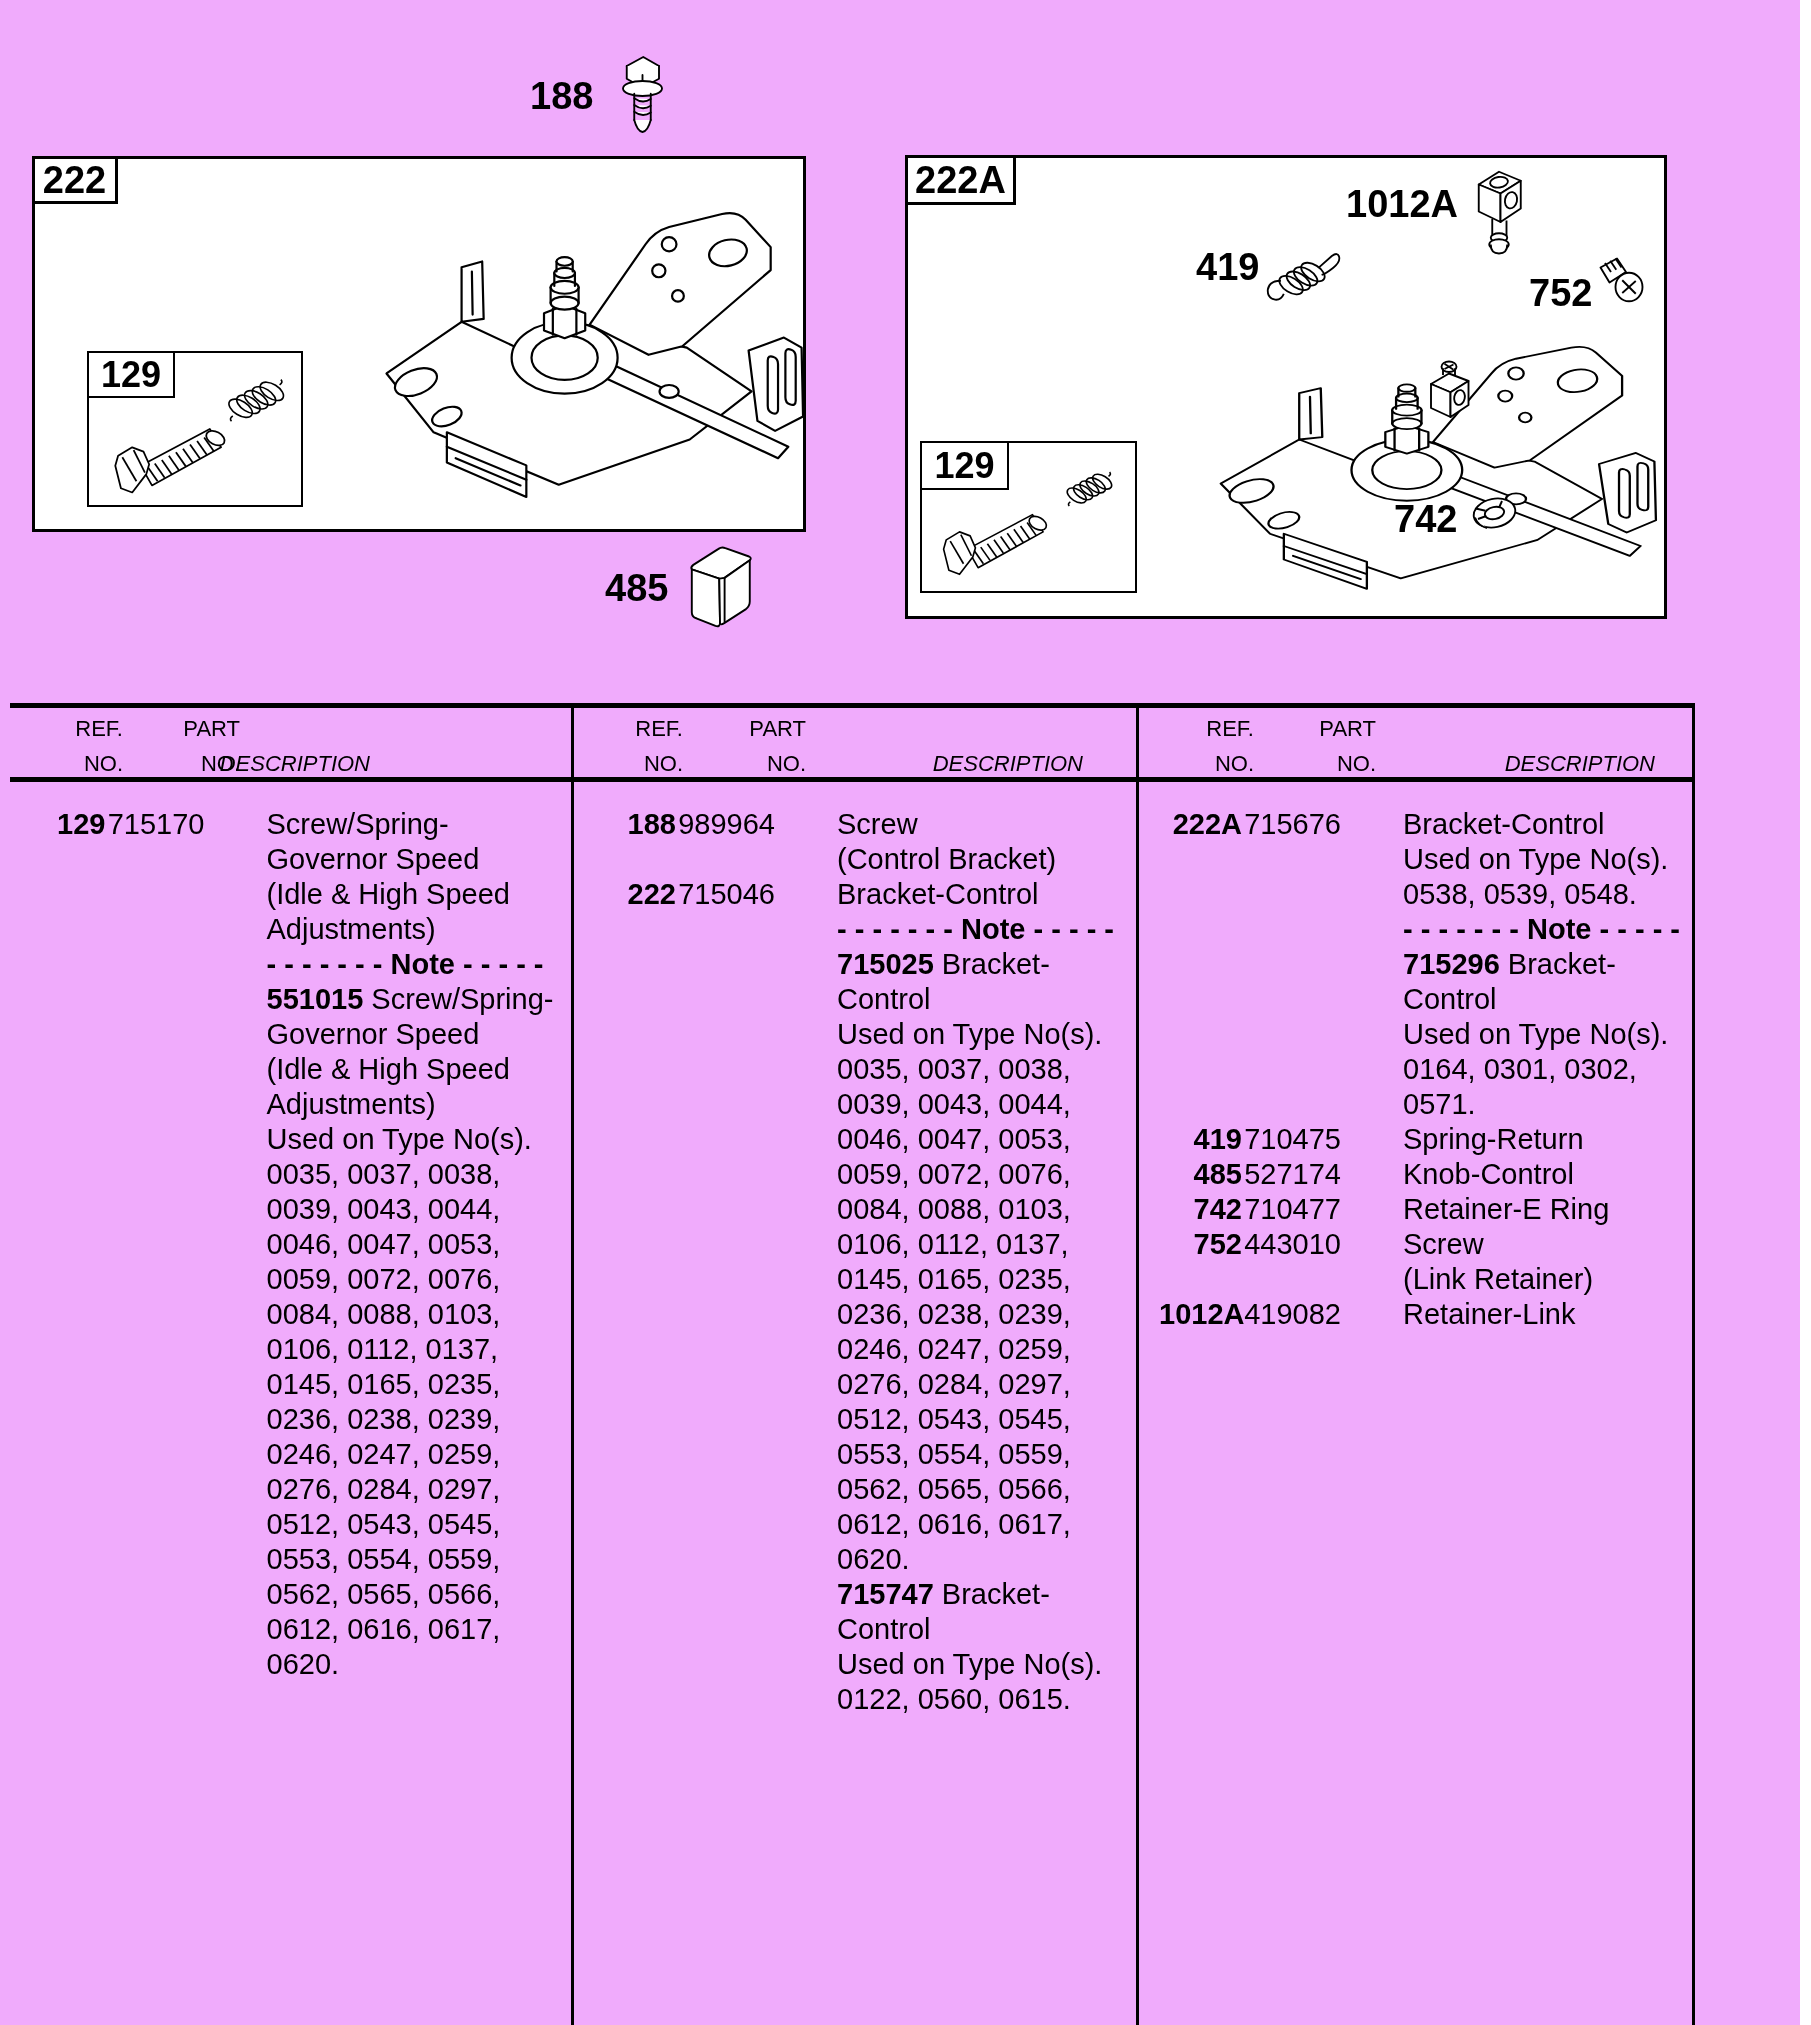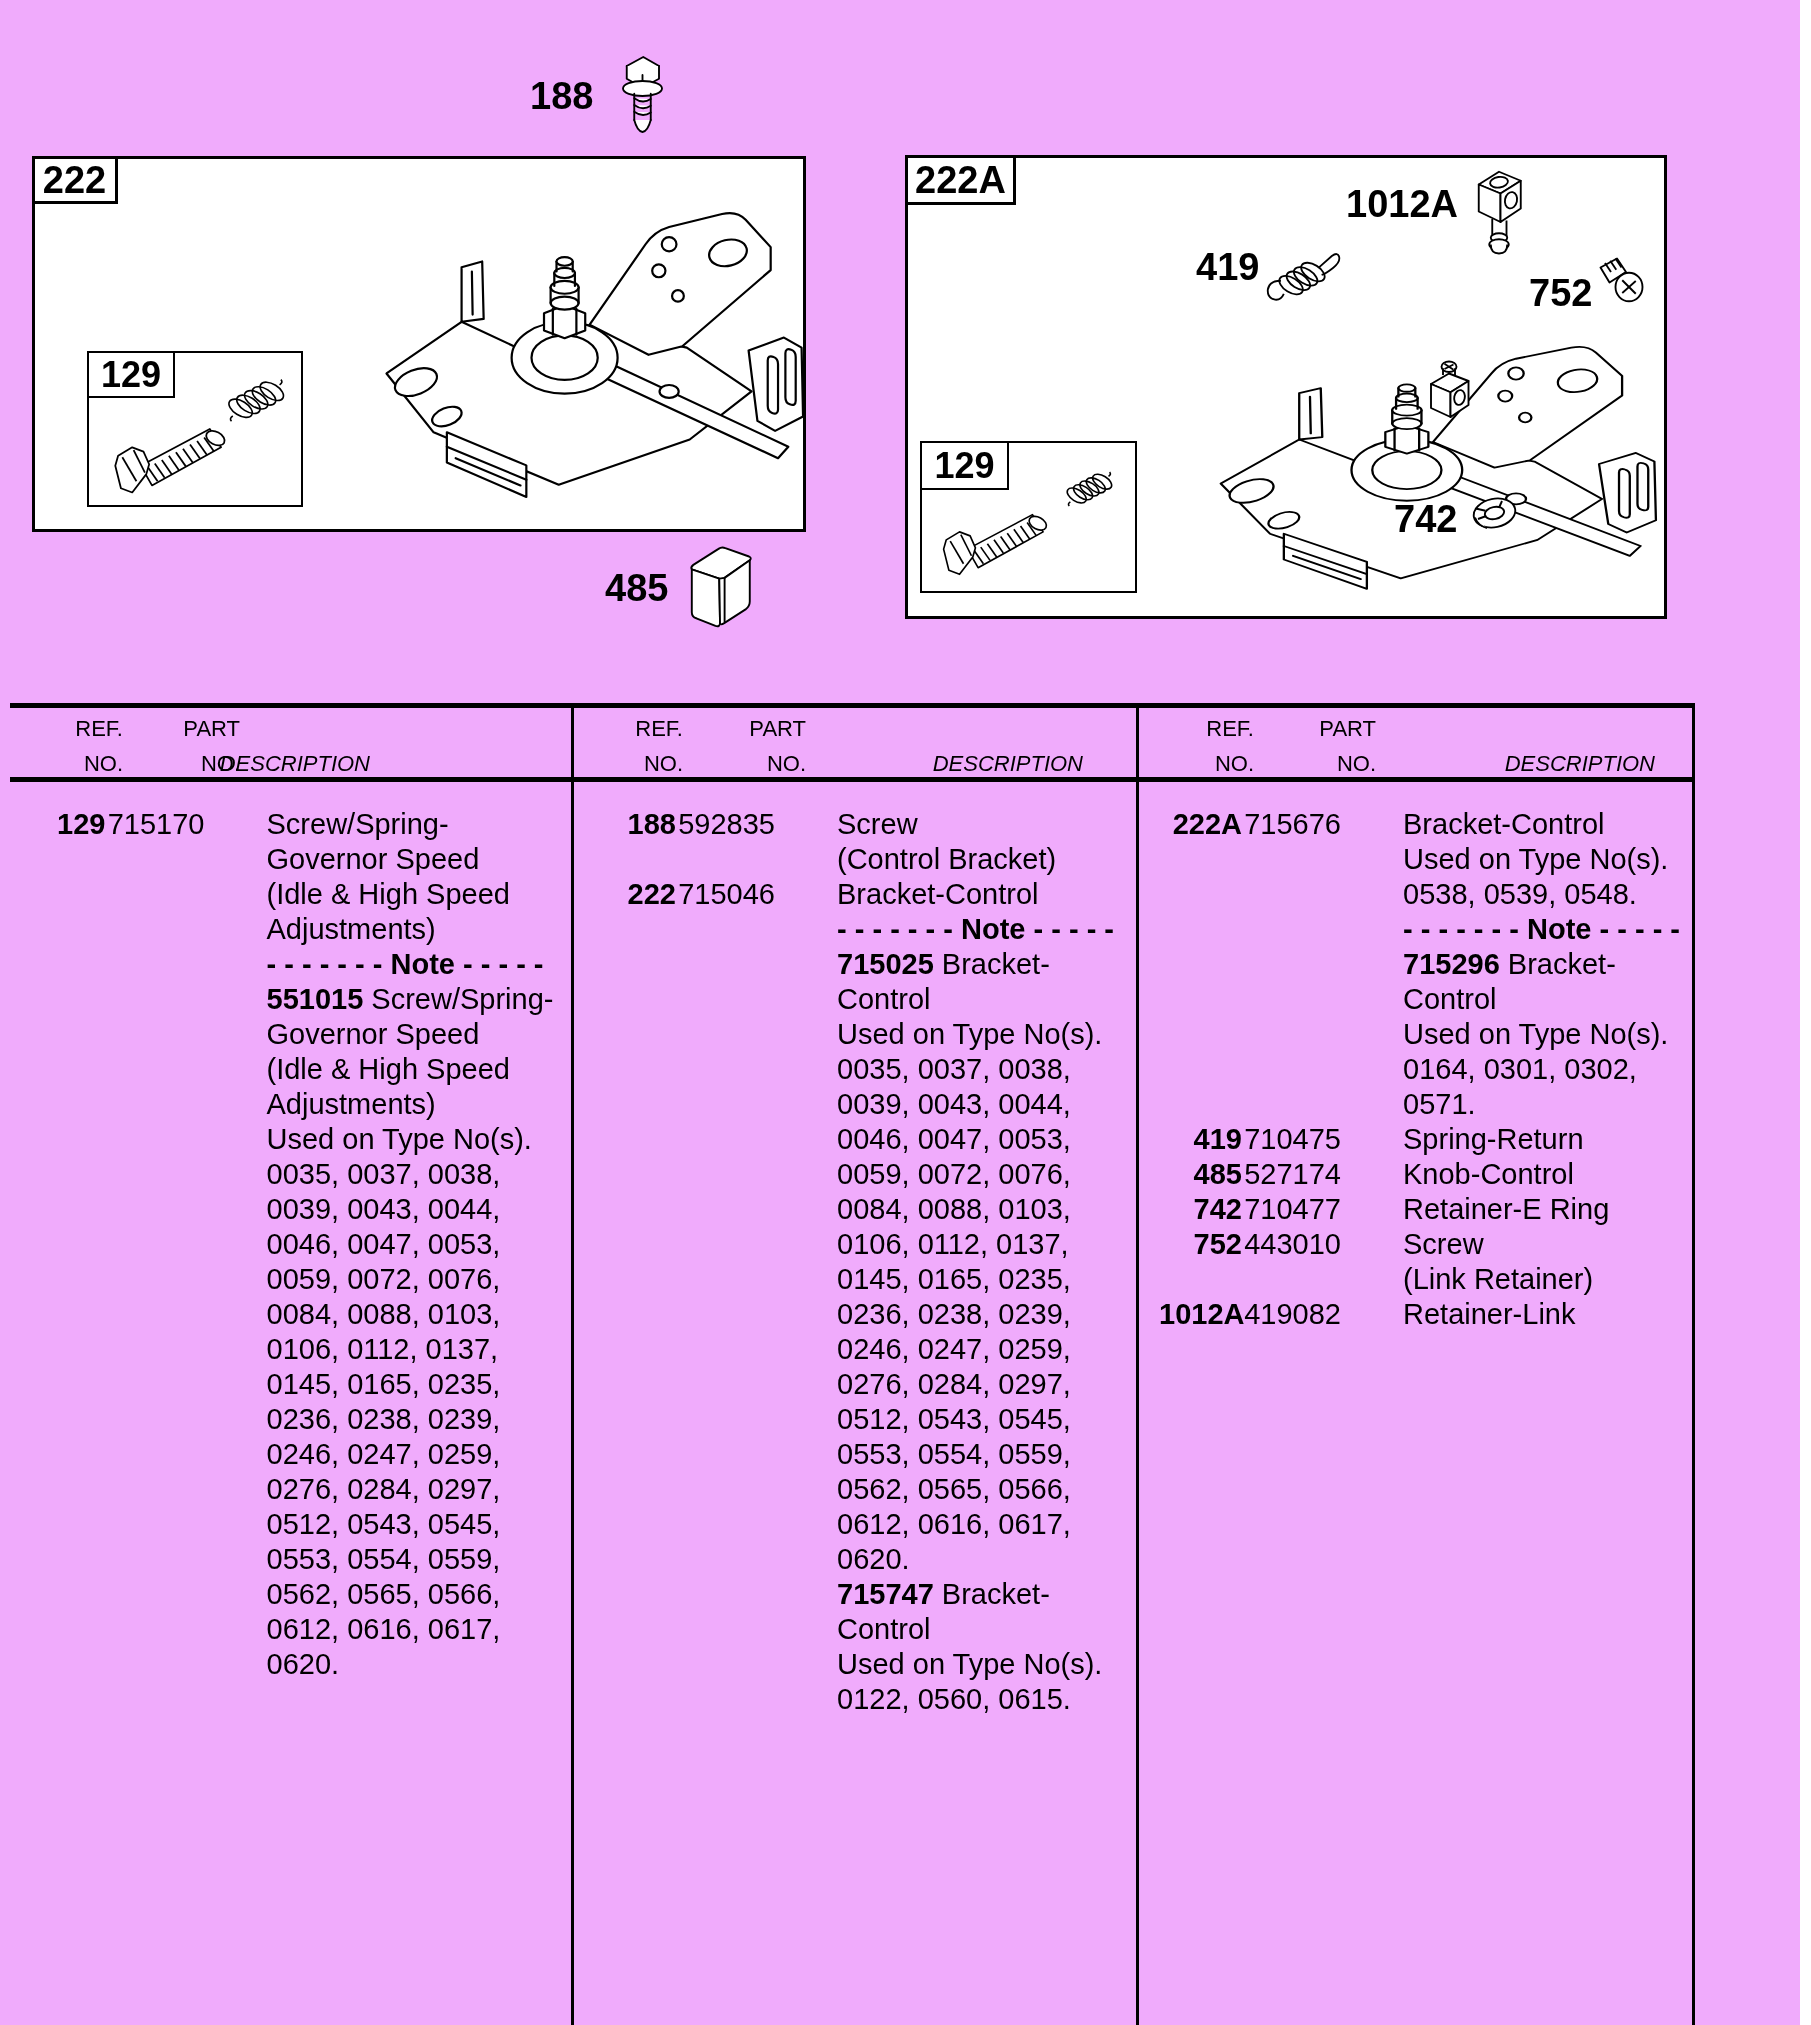--- a/index.html
+++ b/index.html
@@ -350,21 +350,21 @@
           <div class="dline">0553, 0554, 0559,</div>
           <div class="dline">0562, 0565, 0566,</div>
           <div class="dline">0612, 0616, 0617,</div>
           <div class="dline">0620.</div>
         </div>
       </div>
     </div>
   <div class="colbody" id="col2-body">
       <div class="trow">
         <div class="ref">188</div>
-        <div class="part">592835</div>
+        <div class="part">989964</div>
         <div class="desc">
           <div class="dline">Screw</div>
           <div class="dline">(Control Bracket)</div>
         </div>
       </div>
       <div class="trow">
         <div class="ref">222</div>
         <div class="part">715046</div>
         <div class="desc">
           <div class="dline">Bracket-Control</div>

